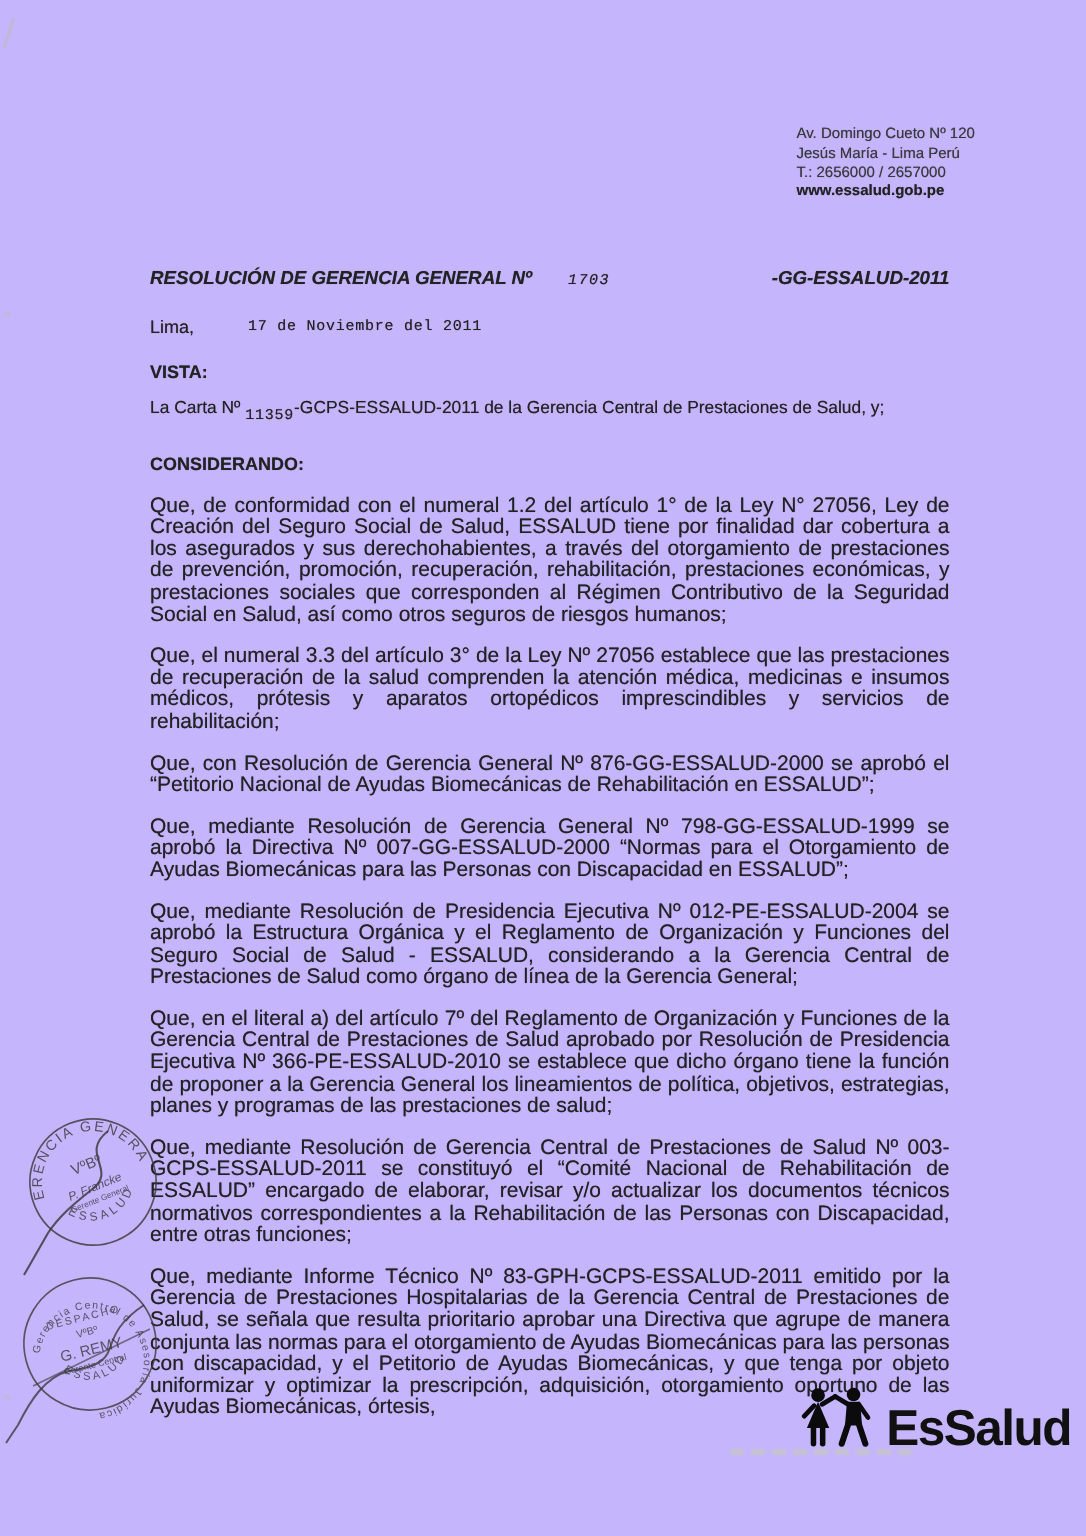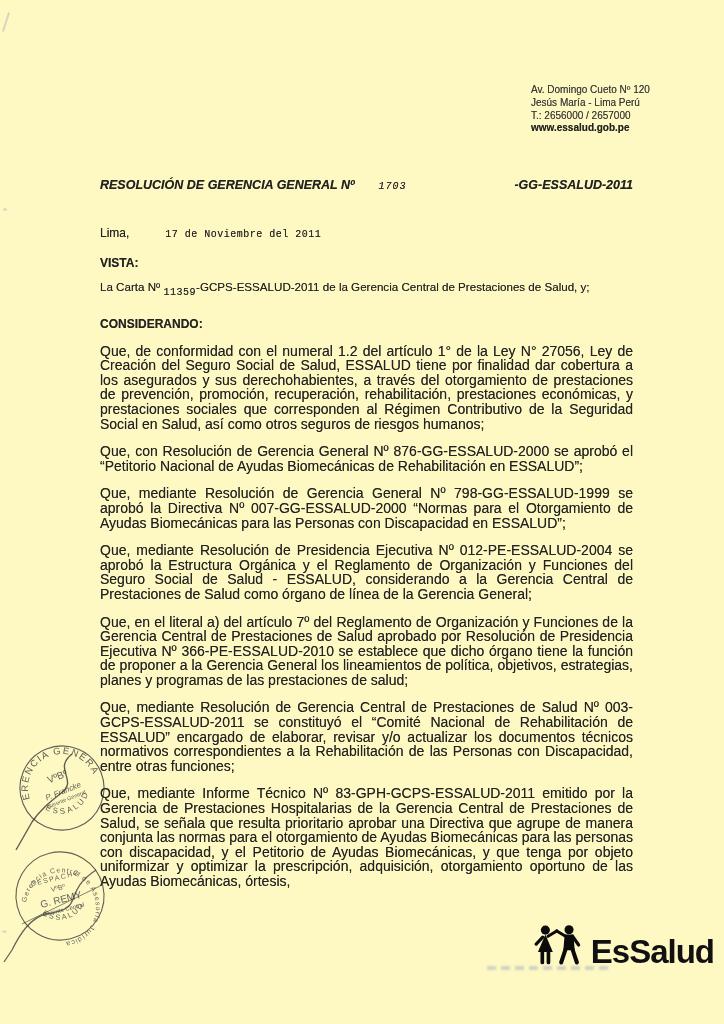--- a/index.html
+++ b/index.html
@@ -1,19 +1,19 @@
 <!DOCTYPE html>
 <html><head>
 <meta charset="utf-8">
 <style>
   html,body{margin:0;padding:0;background:#e8e8e6;}
   .page{
     position:relative;
     width:724px;height:1024px;
-    background:#fef9c3;
+    background:#c4b5fd;
     overflow:hidden;
     font-family:"Liberation Sans", sans-serif;
     color:#222;
   }
   
   .ink{ text-shadow:0 0 .45px rgba(20,20,20,.55); }
 
   
   .address{
     position:absolute; left:531px; top:84px; width:190px;
@@ -28,21 +28,21 @@
   }
   .title-row{
     display:flex; align-items:baseline; font-size:12.5px; font-weight:bold;font-style:italic;
   }
   .title-row .tnum{
     font-family:"Liberation Mono","DejaVu Sans Mono",monospace;
     font-weight:normal; font-size:10px; margin-left:24px; letter-spacing:1px;
   }
   .title-row .tsuffix{ margin-left:auto; }
 
-  .date-row{ margin-top:34px; font-size:12px; display:flex; align-items:flex-end;}
+  .date-row{ margin-top:18px; font-size:12px; display:flex; align-items:center;}
   .date-row .typed{
     font-family:"Liberation Mono","DejaVu Sans Mono",monospace;
     font-size:10px; margin-left:36px; letter-spacing:.5px;
   }
 
   .sec-heading{ margin-top:16px; font-size:12px; font-weight:bold; }
 
   .carta{ margin-top:10px; font-size:11.6px; line-height:14.6px; }
   .carta .sub{
     font-family:Liberation Mono, monospace;
@@ -114,20 +114,21 @@
 
     <div class="carta ink">
       <span>La Carta Nº</span>
       <span class="sub">11359</span><span>-GCPS-ESSALUD-2011 de la Gerencia Central de Prestaciones de Salud, y;</span>
     </div>
 
     <div class="sec-heading ink">CONSIDERANDO:</div>
 
     <div class="considerando">
       <p class="ink">Que, de conformidad con el numeral 1.2 del artículo 1° de la Ley N° 27056, Ley de Creación del Seguro Social de Salud, ESSALUD tiene por finalidad dar cobertura a los asegurados y sus derechohabientes, a través del otorgamiento de prestaciones de prevención, promoción, recuperación, rehabilitación, prestaciones económicas, y prestaciones sociales que corresponden al Régimen Contributivo de la Seguridad Social en Salud, así como otros seguros de riesgos humanos;</p>
+      <p class="ink">Que, el numeral 3.3 del artículo 3° de la Ley Nº 27056 establece que las prestaciones de recuperación de la salud comprenden la atención médica, medicinas e insumos médicos, prótesis y aparatos ortopédicos imprescindibles y servicios de rehabilitación;</p>
       <p class="ink">Que, con Resolución de Gerencia General Nº 876-GG-ESSALUD-2000 se aprobó el “Petitorio Nacional de Ayudas Biomecánicas de Rehabilitación en ESSALUD”;</p>
       <p class="ink">Que, mediante Resolución de Gerencia General Nº 798-GG-ESSALUD-1999 se aprobó la Directiva Nº 007-GG-ESSALUD-2000 “Normas para el Otorgamiento de Ayudas Biomecánicas para las Personas con Discapacidad en ESSALUD”;</p>
       <p class="ink">Que, mediante Resolución de Presidencia Ejecutiva Nº 012-PE-ESSALUD-2004 se aprobó la Estructura Orgánica y el Reglamento de Organización y Funciones del Seguro Social de Salud - ESSALUD, considerando a la Gerencia Central de Prestaciones de Salud como órgano de línea de la Gerencia General;</p>
       <p class="ink">Que, en el literal a) del artículo 7º del Reglamento de Organización y Funciones de la Gerencia Central de Prestaciones de Salud aprobado por Resolución de Presidencia Ejecutiva Nº 366-PE-ESSALUD-2010 se establece que dicho órgano tiene la función de proponer a la Gerencia General los lineamientos de política, objetivos, estrategias, planes y programas de las prestaciones de salud;</p>
       <p class="ink">Que, mediante Resolución de Gerencia Central de Prestaciones de Salud Nº 003-GCPS-ESSALUD-2011 se constituyó el “Comité Nacional de Rehabilitación de ESSALUD” encargado de elaborar, revisar y/o actualizar los documentos técnicos normativos correspondientes a la Rehabilitación de las Personas con Discapacidad, entre otras funciones;</p>
       <p class="ink">Que, mediante Informe Técnico Nº 83-GPH-GCPS-ESSALUD-2011 emitido por la Gerencia de Prestaciones Hospitalarias de la Gerencia Central de Prestaciones de Salud, se señala que resulta prioritario aprobar una Directiva que agrupe de manera conjunta las normas para el otorgamiento de Ayudas Biomecánicas para las personas con discapacidad, y el Petitorio de Ayudas Biomecánicas, y que tenga por objeto uniformizar y optimizar la prescripción, adquisición, otorgamiento oportuno de las Ayudas Biomecánicas, órtesis,</p>
     </div>
   </div>
 
   <svg class="stamp" style="left:10px; top:736px;" width="104" height="118" viewBox="0 0 104 118">

